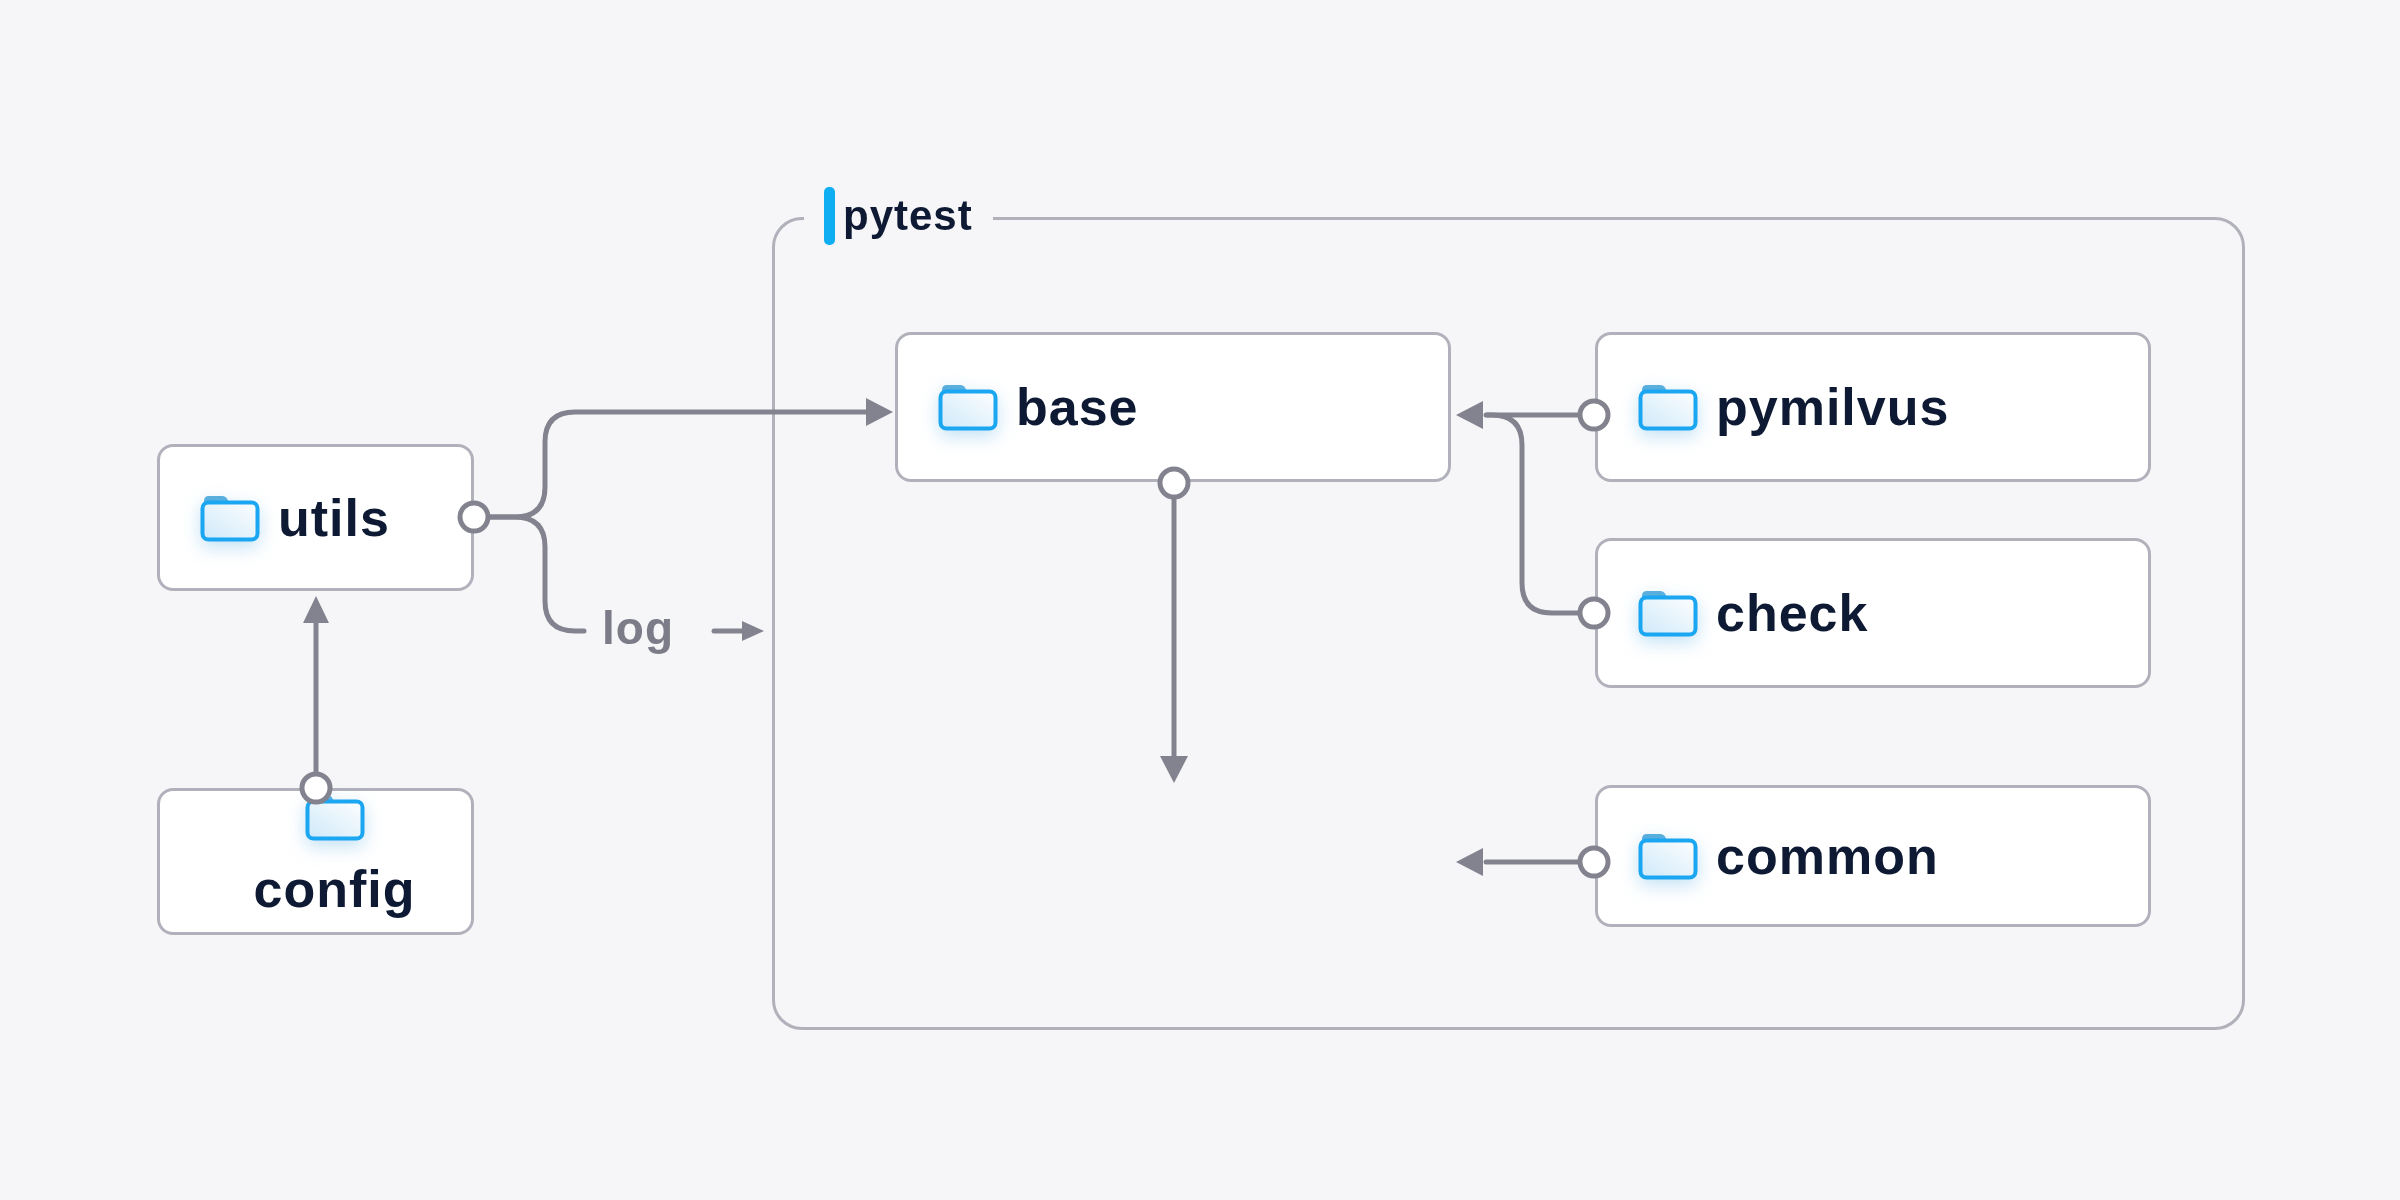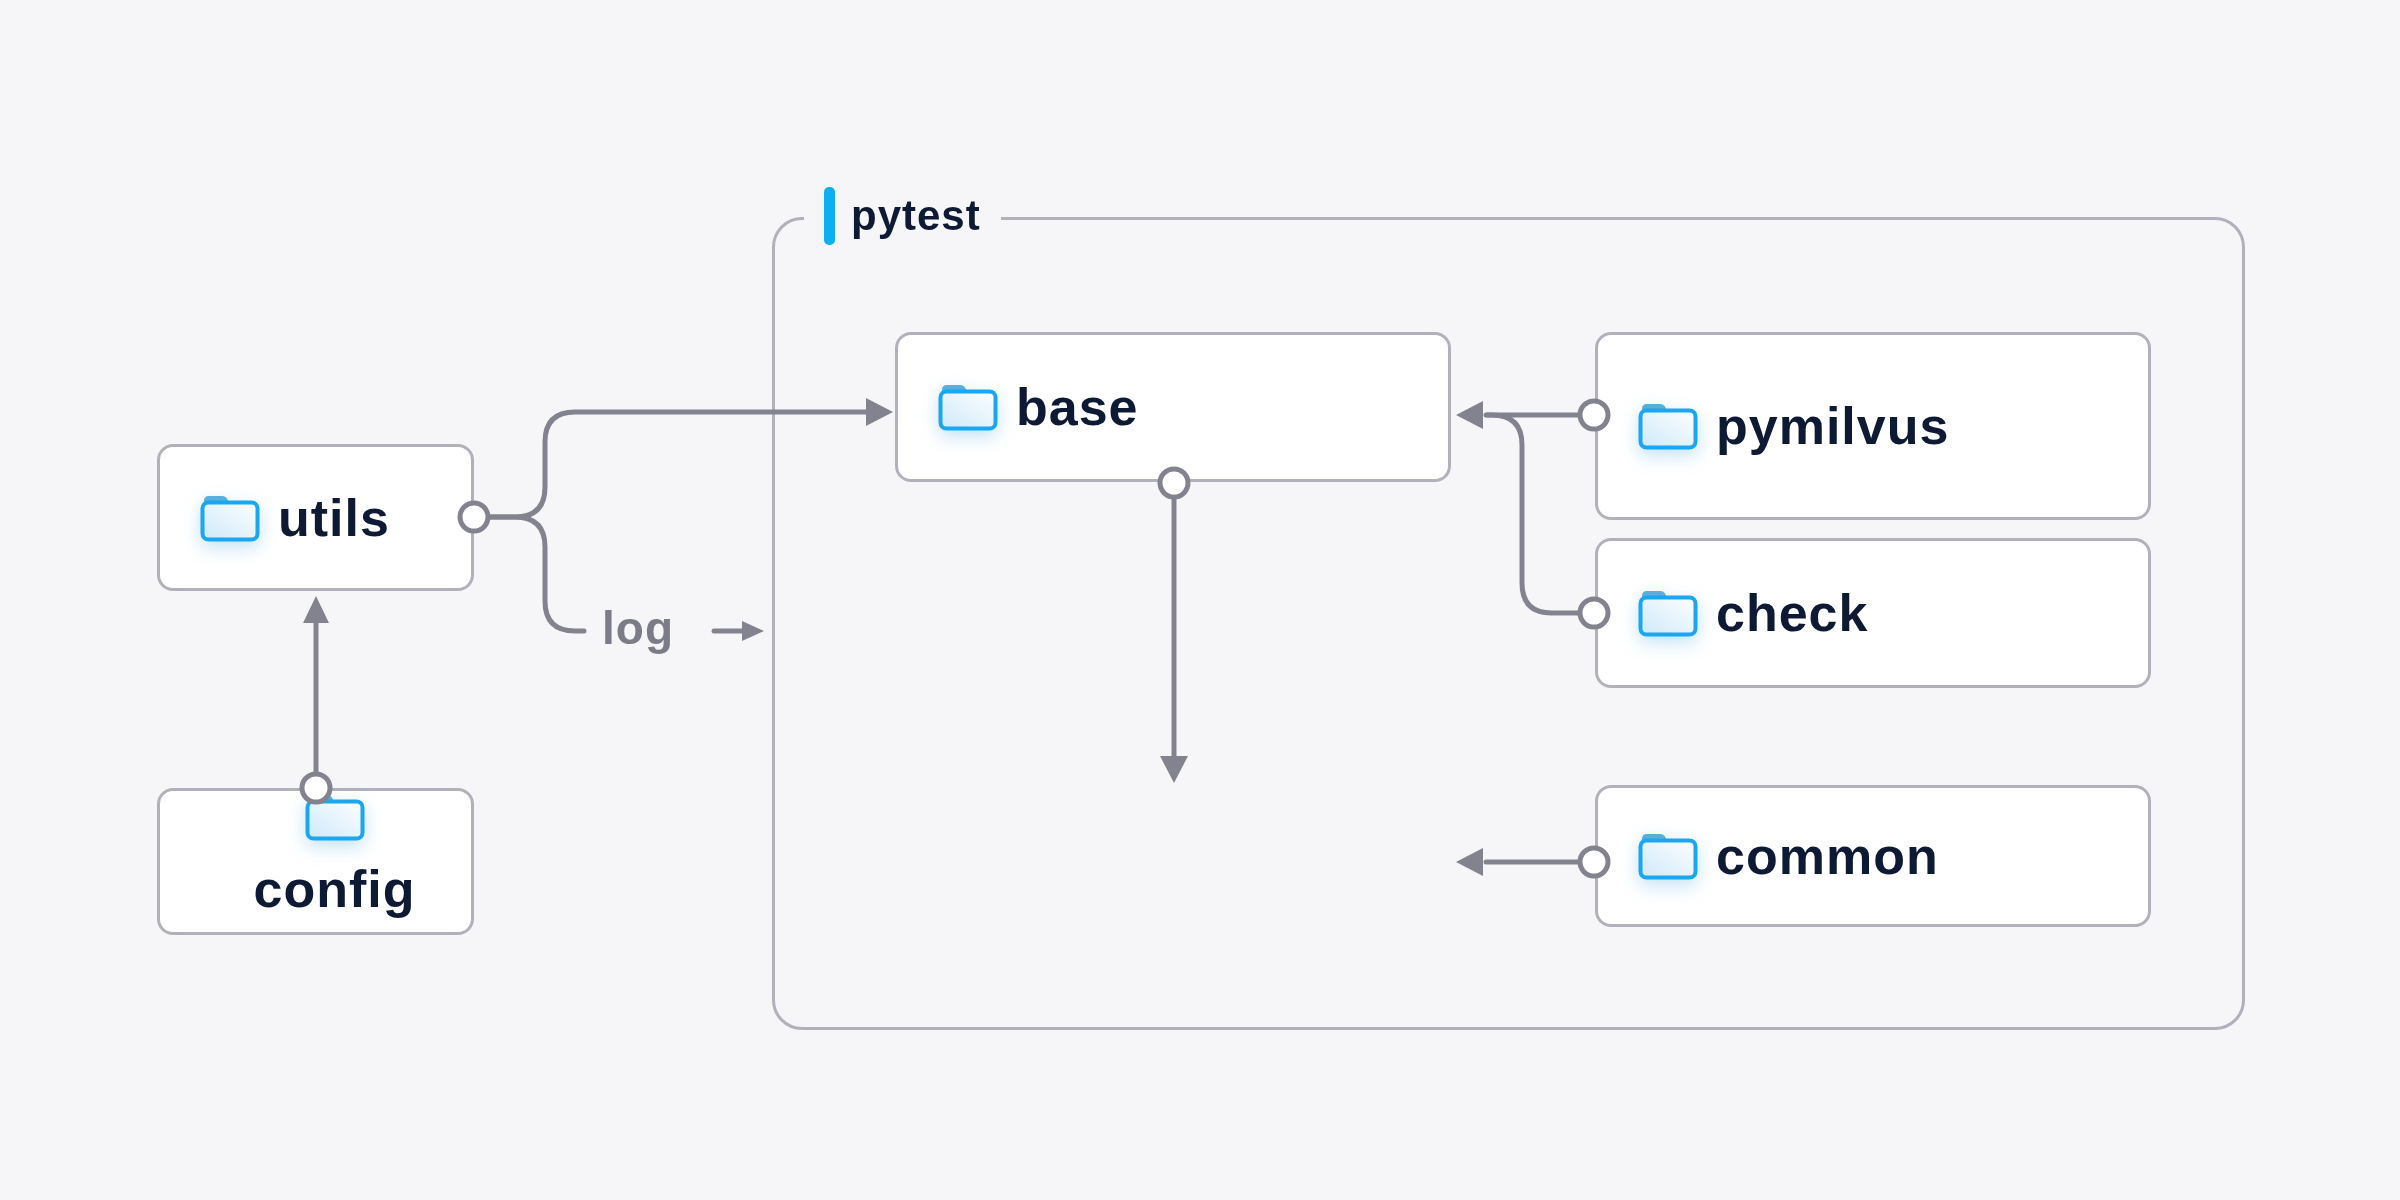--- a/index.html
+++ b/index.html
@@ -7,34 +7,34 @@
     position:relative;width:2400px;height:1200px;background:#f6f6f8;
     font-family:"Liberation Sans",sans-serif;overflow:hidden;
   }
   
   .group-box{
     position:absolute;left:772px;top:217px;width:1473px;height:813px;
     border:3px solid #b1b1bb;border-radius:30px;box-sizing:border-box;
   }
   .group-label{
     position:absolute;left:804px;top:185px;height:62px;z-index:4;
-    display:flex;align-items:center;gap:16px;background:#f6f6f8;padding:0 20px;
+    display:flex;align-items:center;gap:8px;background:#f6f6f8;padding:0 20px;
   }
   .accent-bar{width:11px;height:58px;border-radius:5px;background:#0faef2;}
   .group-label .text{font-size:42px;font-weight:700;color:#0e1a33;letter-spacing:1px;}
   
   .node{
     position:absolute;background:#ffffff;border:3px solid #b1b1bb;border-radius:16px;
     display:flex;align-items:center;padding-left:38px;gap:16px;box-sizing:border-box;z-index:2;
   }
   .node .label{font-size:52px;font-weight:700;color:#0e1a33;letter-spacing:1px;}
   .node-utils    {left:157px; top:444px;width:317px;height:147px;}
   .node-config   {left:157px; top:788px;width:317px;height:147px;flex-direction:column;}
   .node-base     {left:895px; top:332px;width:556px;height:150px;}
-  .node-pymilvus {left:1595px;top:332px;width:556px;height:188px;}
+  .node-pymilvus {left:1595px;top:332px;width:556px;height:150px;}
   .node-check    {left:1595px;top:538px;width:556px;height:150px;}
   .node-testcases{left:895px; top:785px;width:556px;height:150px;}
   .node-common   {left:1595px;top:785px;width:556px;height:142px;}
   .folder{width:64px;height:52px;display:block;flex:0 0 auto;
     filter:drop-shadow(0 6px 9px rgba(40,150,220,.28));}
   
   svg.wires{position:absolute;left:0;top:0;width:2400px;height:1200px;z-index:3;pointer-events:none;}
   .wires path{stroke:#83838f;stroke-width:5;fill:none;stroke-linecap:round;}
   .wires polygon{fill:#83838f;stroke:none;}
   .wires circle{fill:#ffffff;stroke:#83838f;stroke-width:5;}

